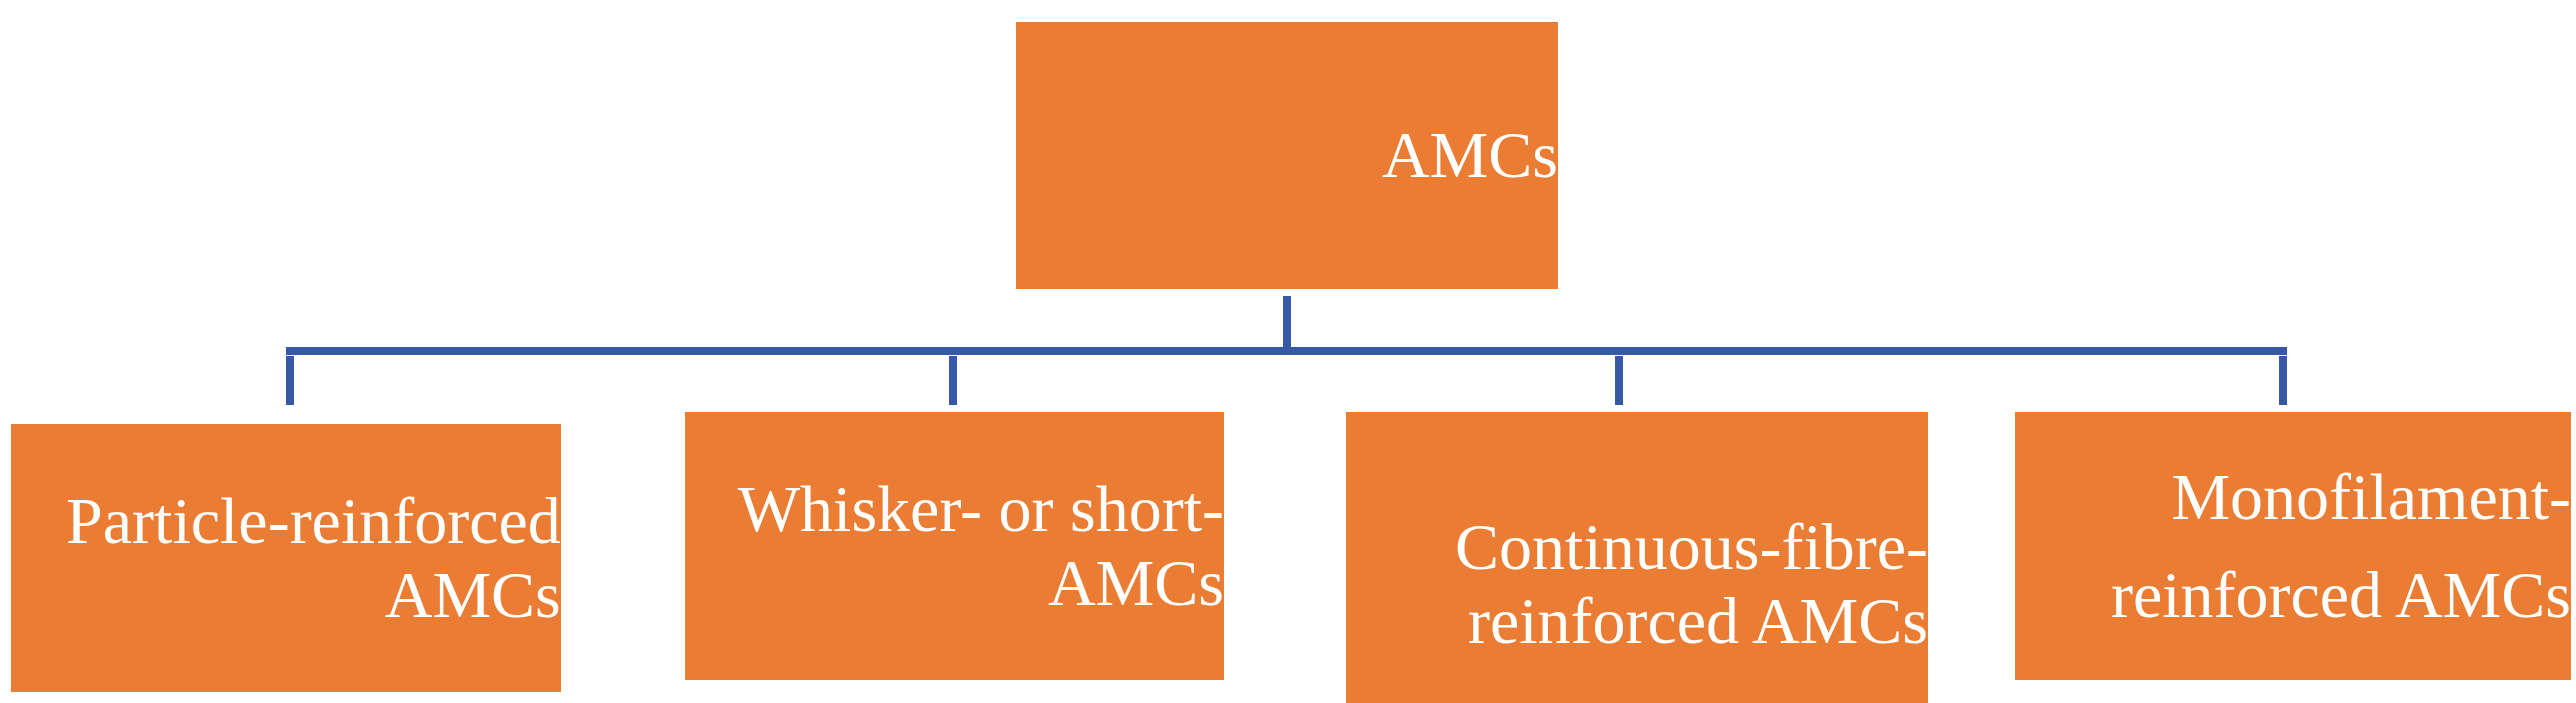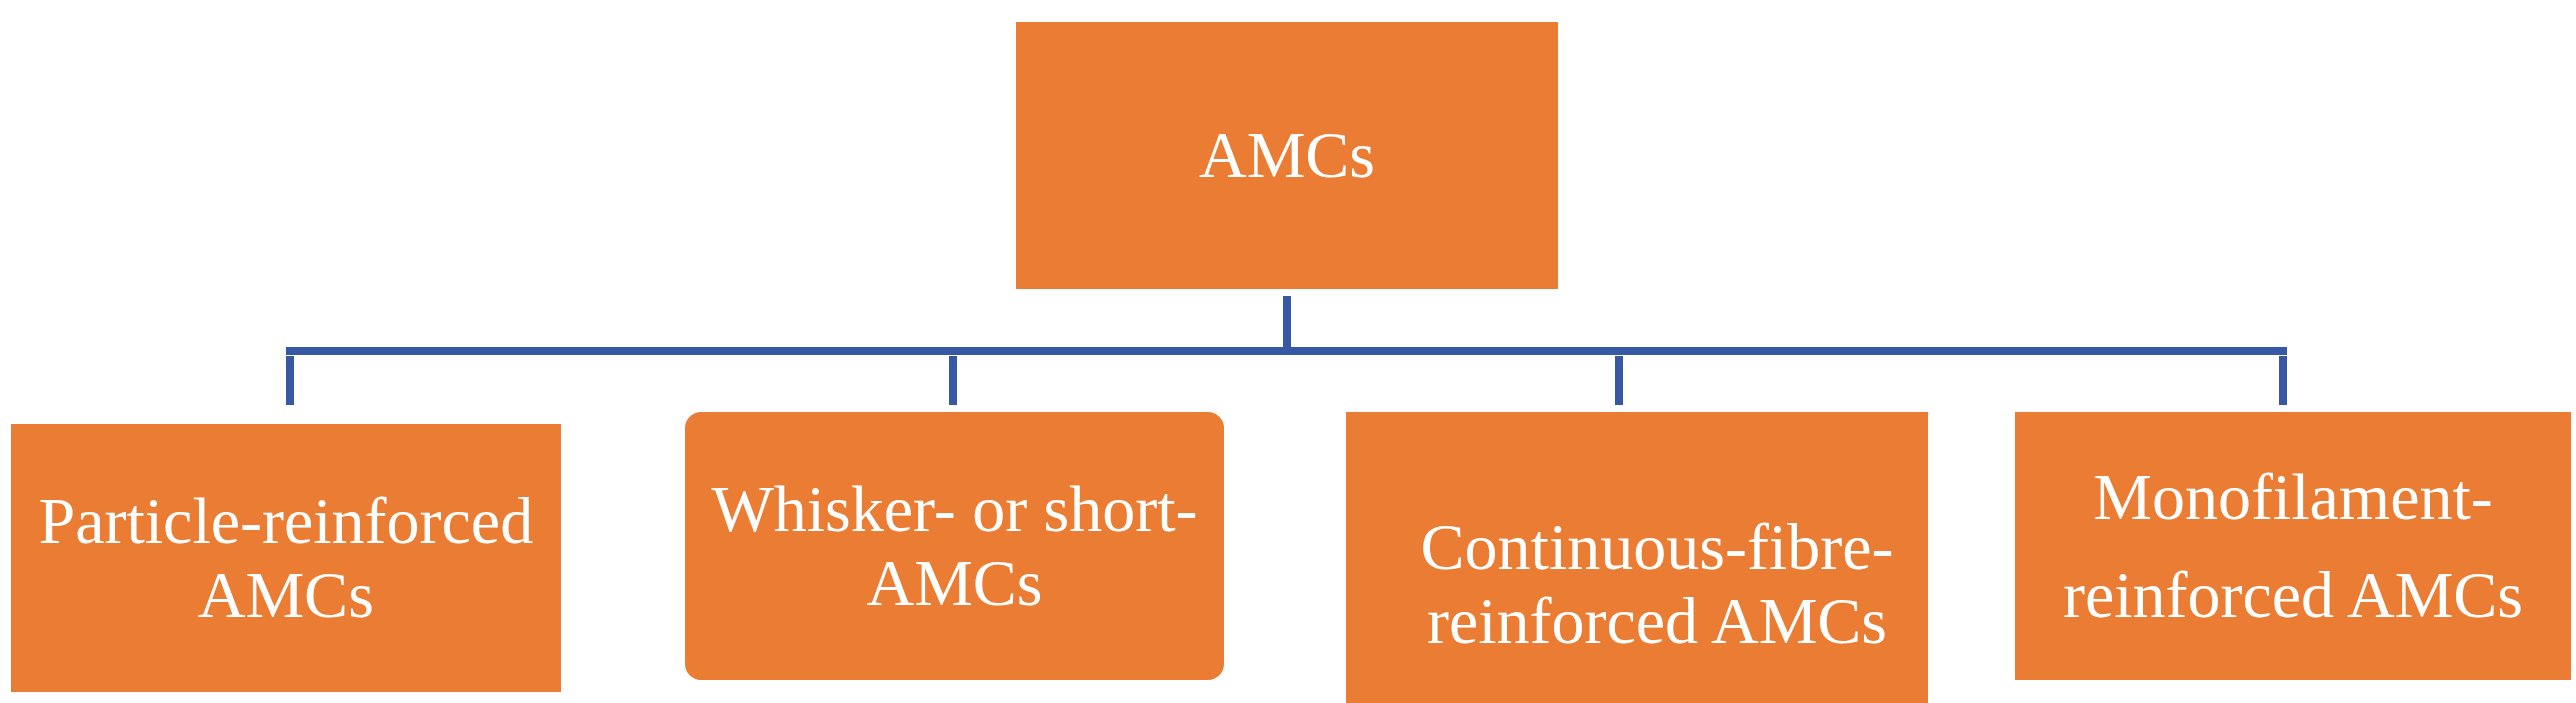--- a/index.html
+++ b/index.html
@@ -14,32 +14,32 @@
     background: #ffffff;
     overflow: hidden;
     font-family: "Liberation Serif", "DejaVu Serif", serif;
   }
   .node {
     position: absolute;
     background: #EA7D33;
     color: #ffffff;
     display: flex;
     flex-direction: column;
-    align-items: center;
+    align-items: flex-end;
     justify-content: center;
     text-align: center;
   }
   .node .line {
     font-size: 66px;
     line-height: 74px;
     white-space: nowrap;
   }
   .root-node   { left: 1016px; top: 21.5px;  width: 542px; height: 267px; }
   .child-1     { left: 10.8px;   top: 424px; width: 550px; height: 268px; }
-  .child-2     { left: 685px;  top: 412px; width: 539px; height: 268px; border-radius: 16px; }
+  .child-2     { left: 685px;  top: 412px; width: 539px; height: 268px; }
   .child-3     { left: 1346px; top: 412px; width: 542px; height: 344px; padding-left: 40px; }
   .child-4     { left: 2015px; top: 412px; width: 556px; height: 268px; gap: 24px; }
 
   .conn {
     position: absolute;
     background: #3759A5;
   }
   .trunk        { left: 1283px; top: 296px; width: 8.3px;   height: 51px; }
   .rail         { left: 286px;  top: 347px; width: 2001px; height: 8.3px; }
   .drop         { top: 356px; width: 8.3px; height: 49px; }

